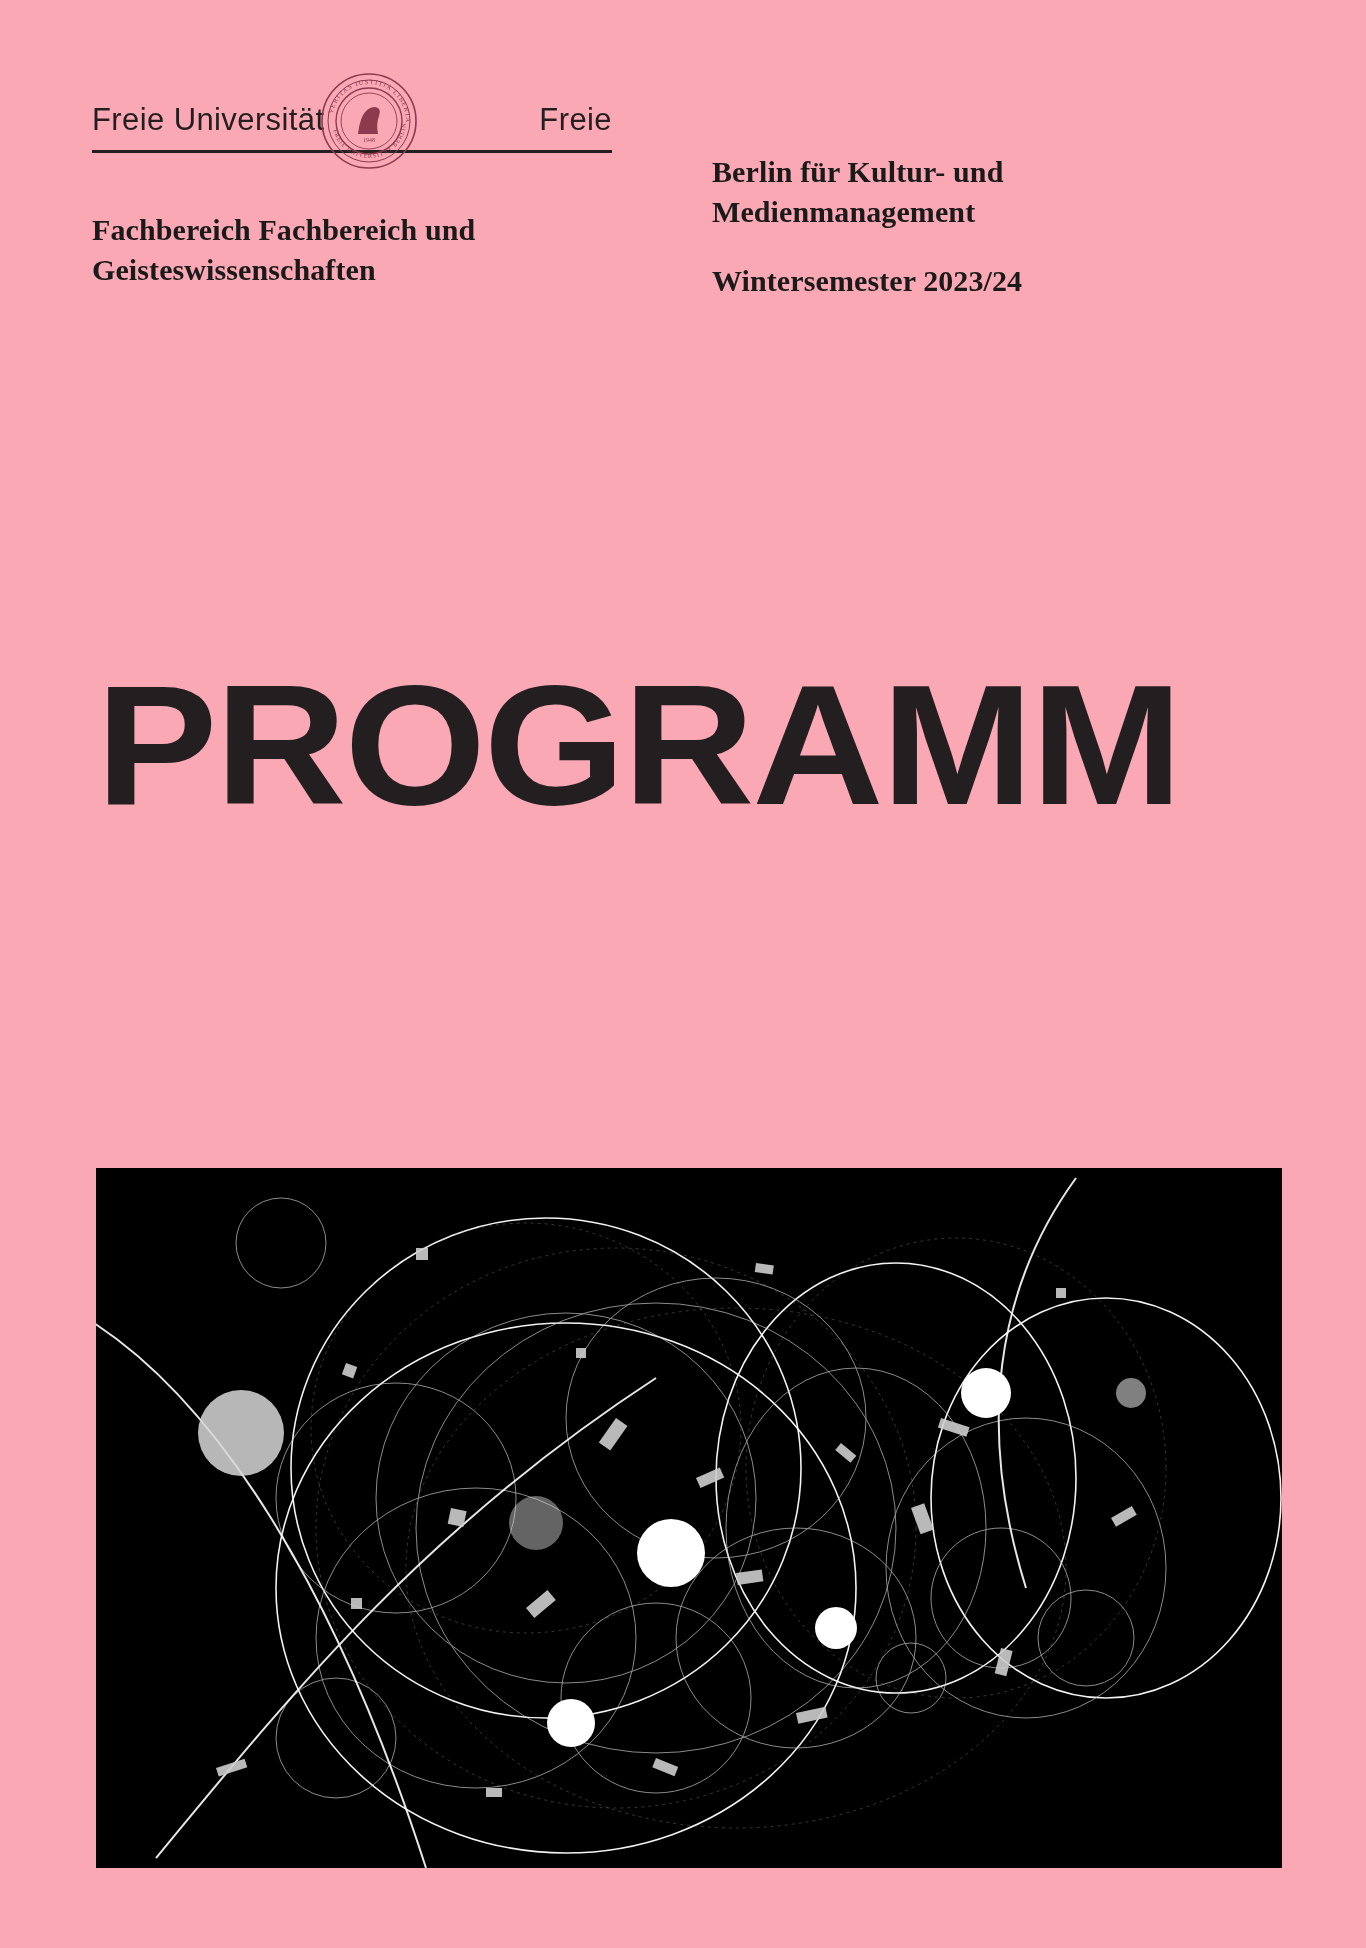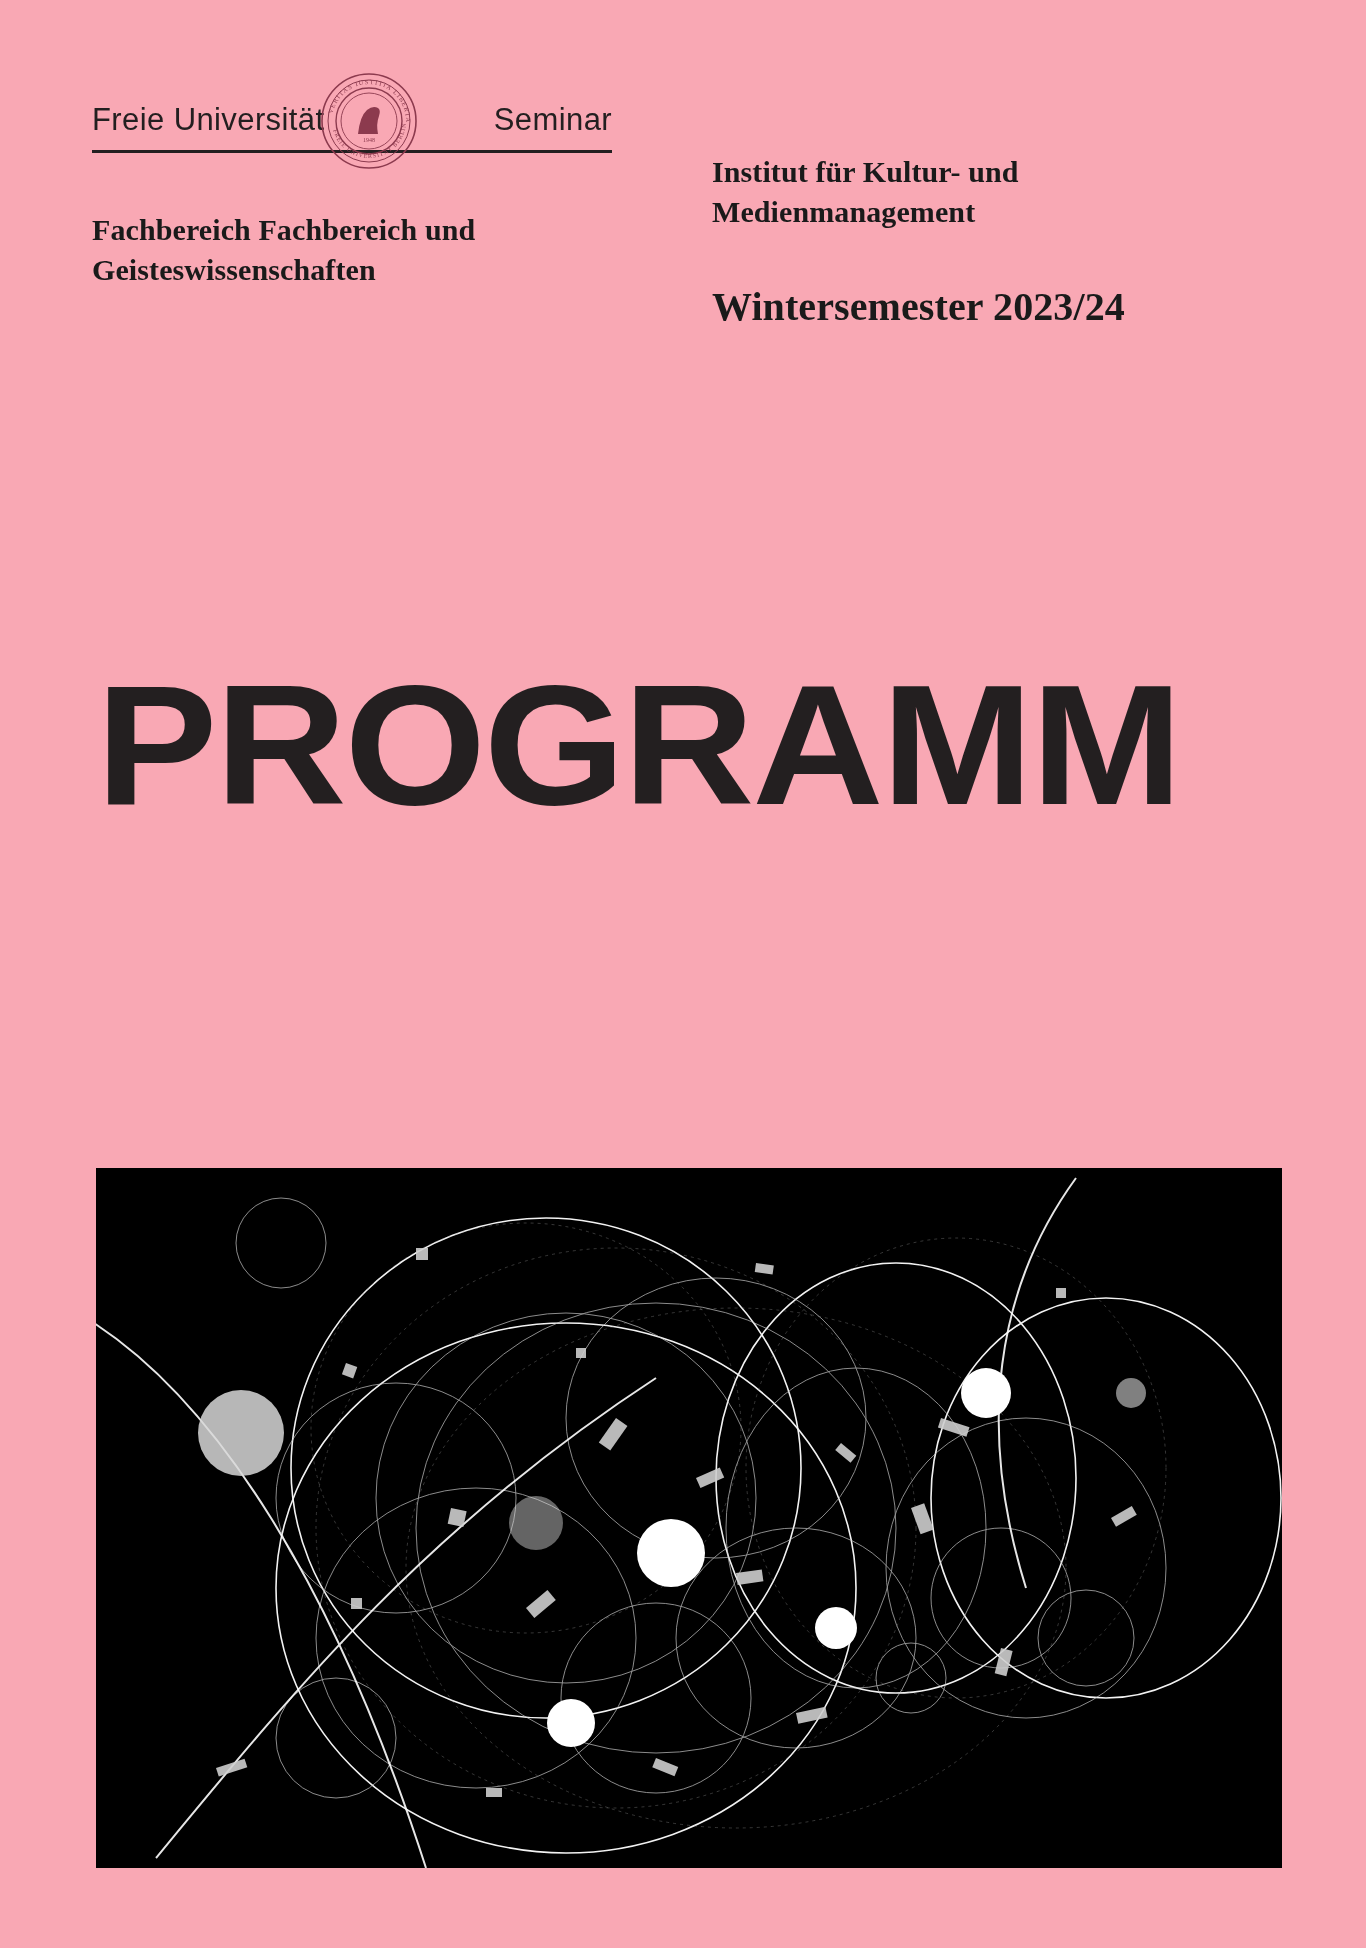--- a/index.html
+++ b/index.html
@@ -93,22 +93,22 @@
   }
   .seminar {
     margin-top: 80px;
     font-size: 30px;
     font-weight: 700;
     line-height: 1.32;
     letter-spacing: 0.1px;
     max-width: 520px;
   }
   .semester {
-    margin-top: 50px;
-    font-size: 40px;
+    margin-top: 30px;
+    font-size: 30px;
     font-weight: 700;
     line-height: 1.32;
     letter-spacing: 0.1px;
   }
 
   
   .programm {
     position: absolute;
     top: 660px;
     left: 96px;
@@ -141,21 +141,21 @@
 
 <div class="page">
 
   <div class="header">
 
     <div class="col-left">
 
       <div class="fu-logo">
         <div class="wordmark">
           <span>Freie Universität</span>
-          <span>Seminar</span>
+          <span>Freie</span>
         </div>
         <div class="rule"></div>
         <div class="fu-seal">
           <svg width="98" height="98" viewBox="0 0 98 98" aria-hidden="true">
             <circle cx="49" cy="49" r="47" fill="none" stroke="#8c3a4e" stroke-width="1.6"></circle>
             <circle cx="49" cy="49" r="41" fill="none" stroke="#8c3a4e" stroke-width="1"></circle>
             <circle cx="49" cy="49" r="33" fill="none" stroke="#8c3a4e" stroke-width="1.4"></circle>
             <circle cx="49" cy="49" r="28" fill="none" stroke="#8c3a4e" stroke-width="0.9"></circle>
             <path d="M38 62 Q40 44 47 38 Q53 33 58 36 Q61 38 59 44 Q56 52 58 62 Z" fill="#8c3a4e"></path>
             <path id="sealOuter" d="M49,49 m-37,0 a37,37 0 1,1 74,0" fill="none"></path>
@@ -169,21 +169,21 @@
             <text x="49" y="70" text-anchor="middle" font-family="'Liberation Serif', serif" font-size="6" fill="#8c3a4e">1948</text>
           </svg>
         </div>
       </div>
 
       <div class="dept">Fachbereich Fachbereich und Geisteswissenschaften</div>
 
     </div>
 
     <div class="col-right">
-      <div class="seminar">Institut für Kultur- und Medienmanagement</div>
+      <div class="seminar">Berlin für Kultur- und Medienmanagement</div>
       <div class="semester">Wintersemester 2023/24</div>
     </div>
 
   </div>
 
   <div class="programm">PROGRAMM</div>
 
   <div class="cover-image">
     <svg width="1186" height="700" viewBox="0 0 1186 700" aria-hidden="true">
       <rect x="0" y="0" width="1186" height="700" fill="#000000"></rect>

